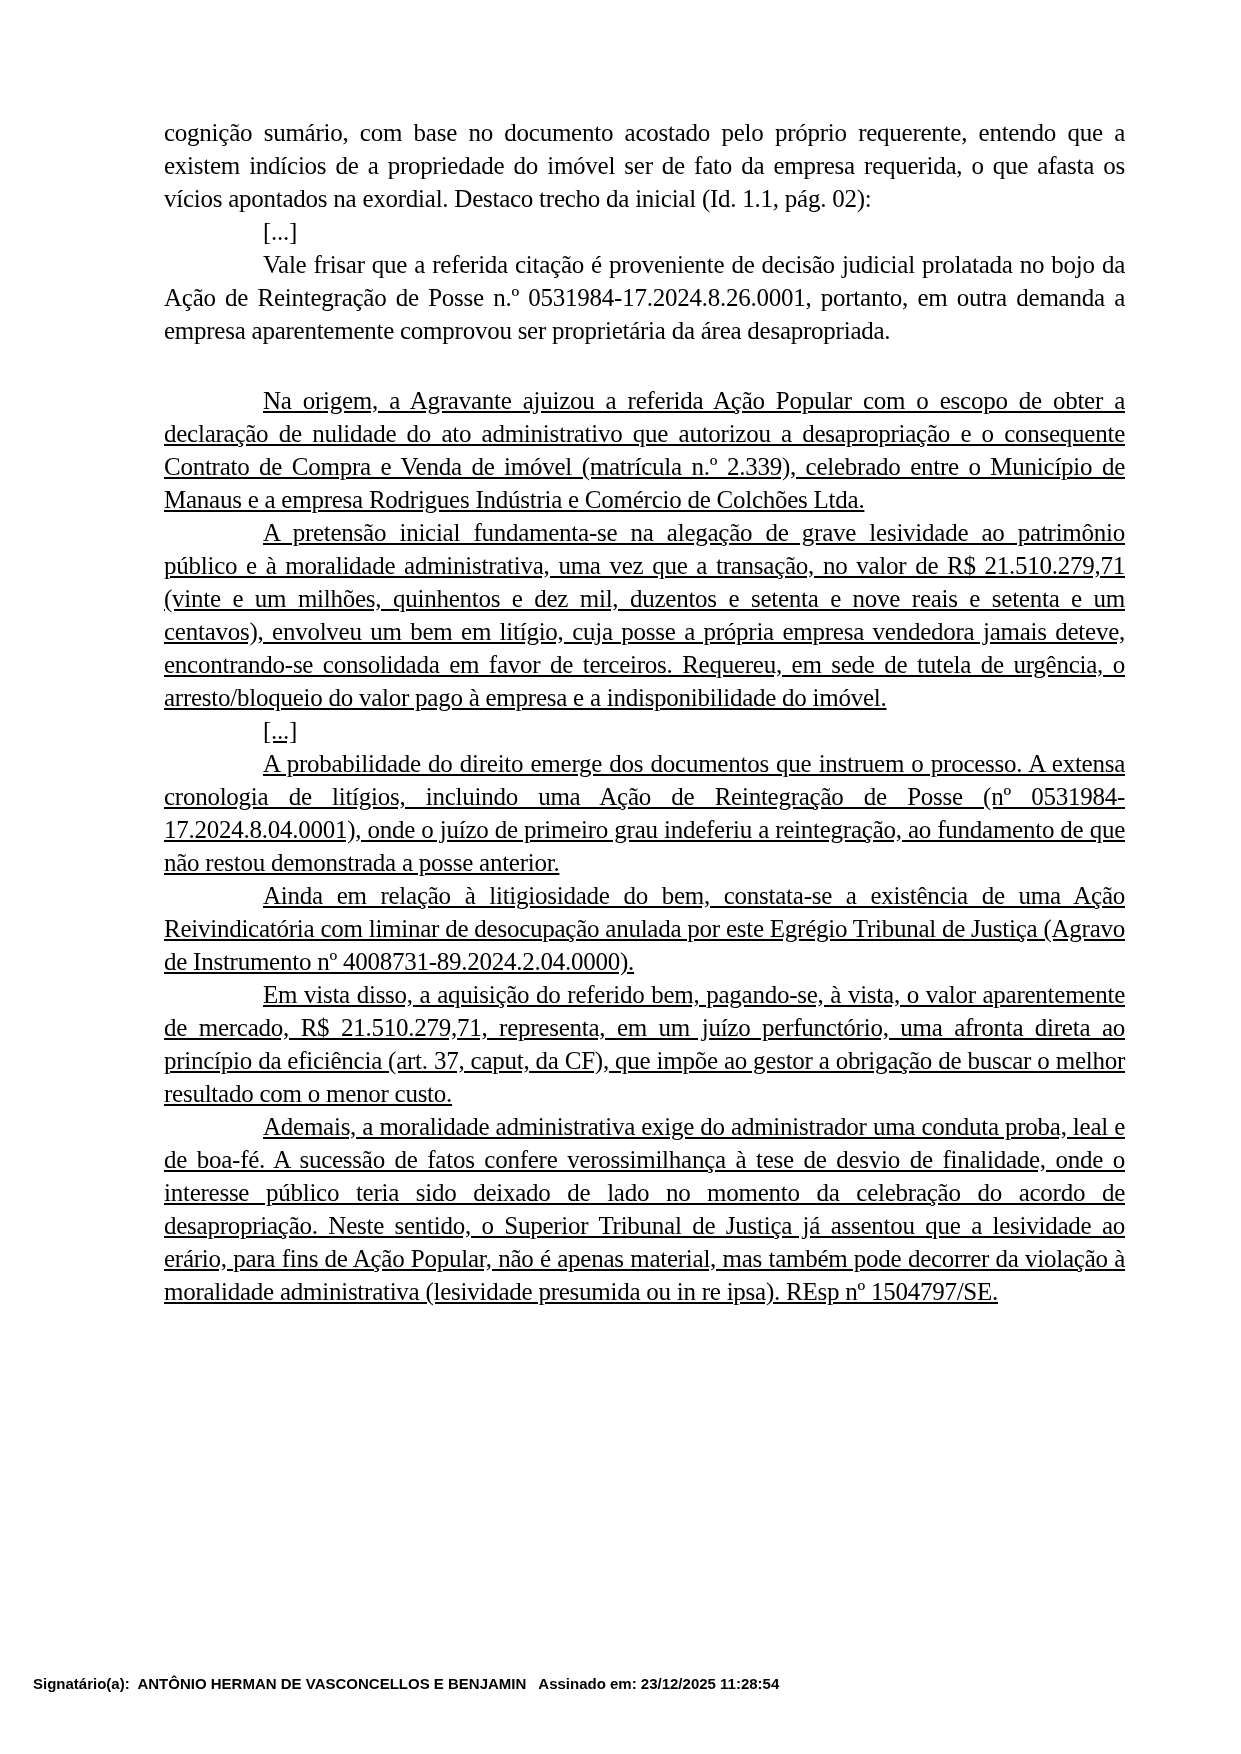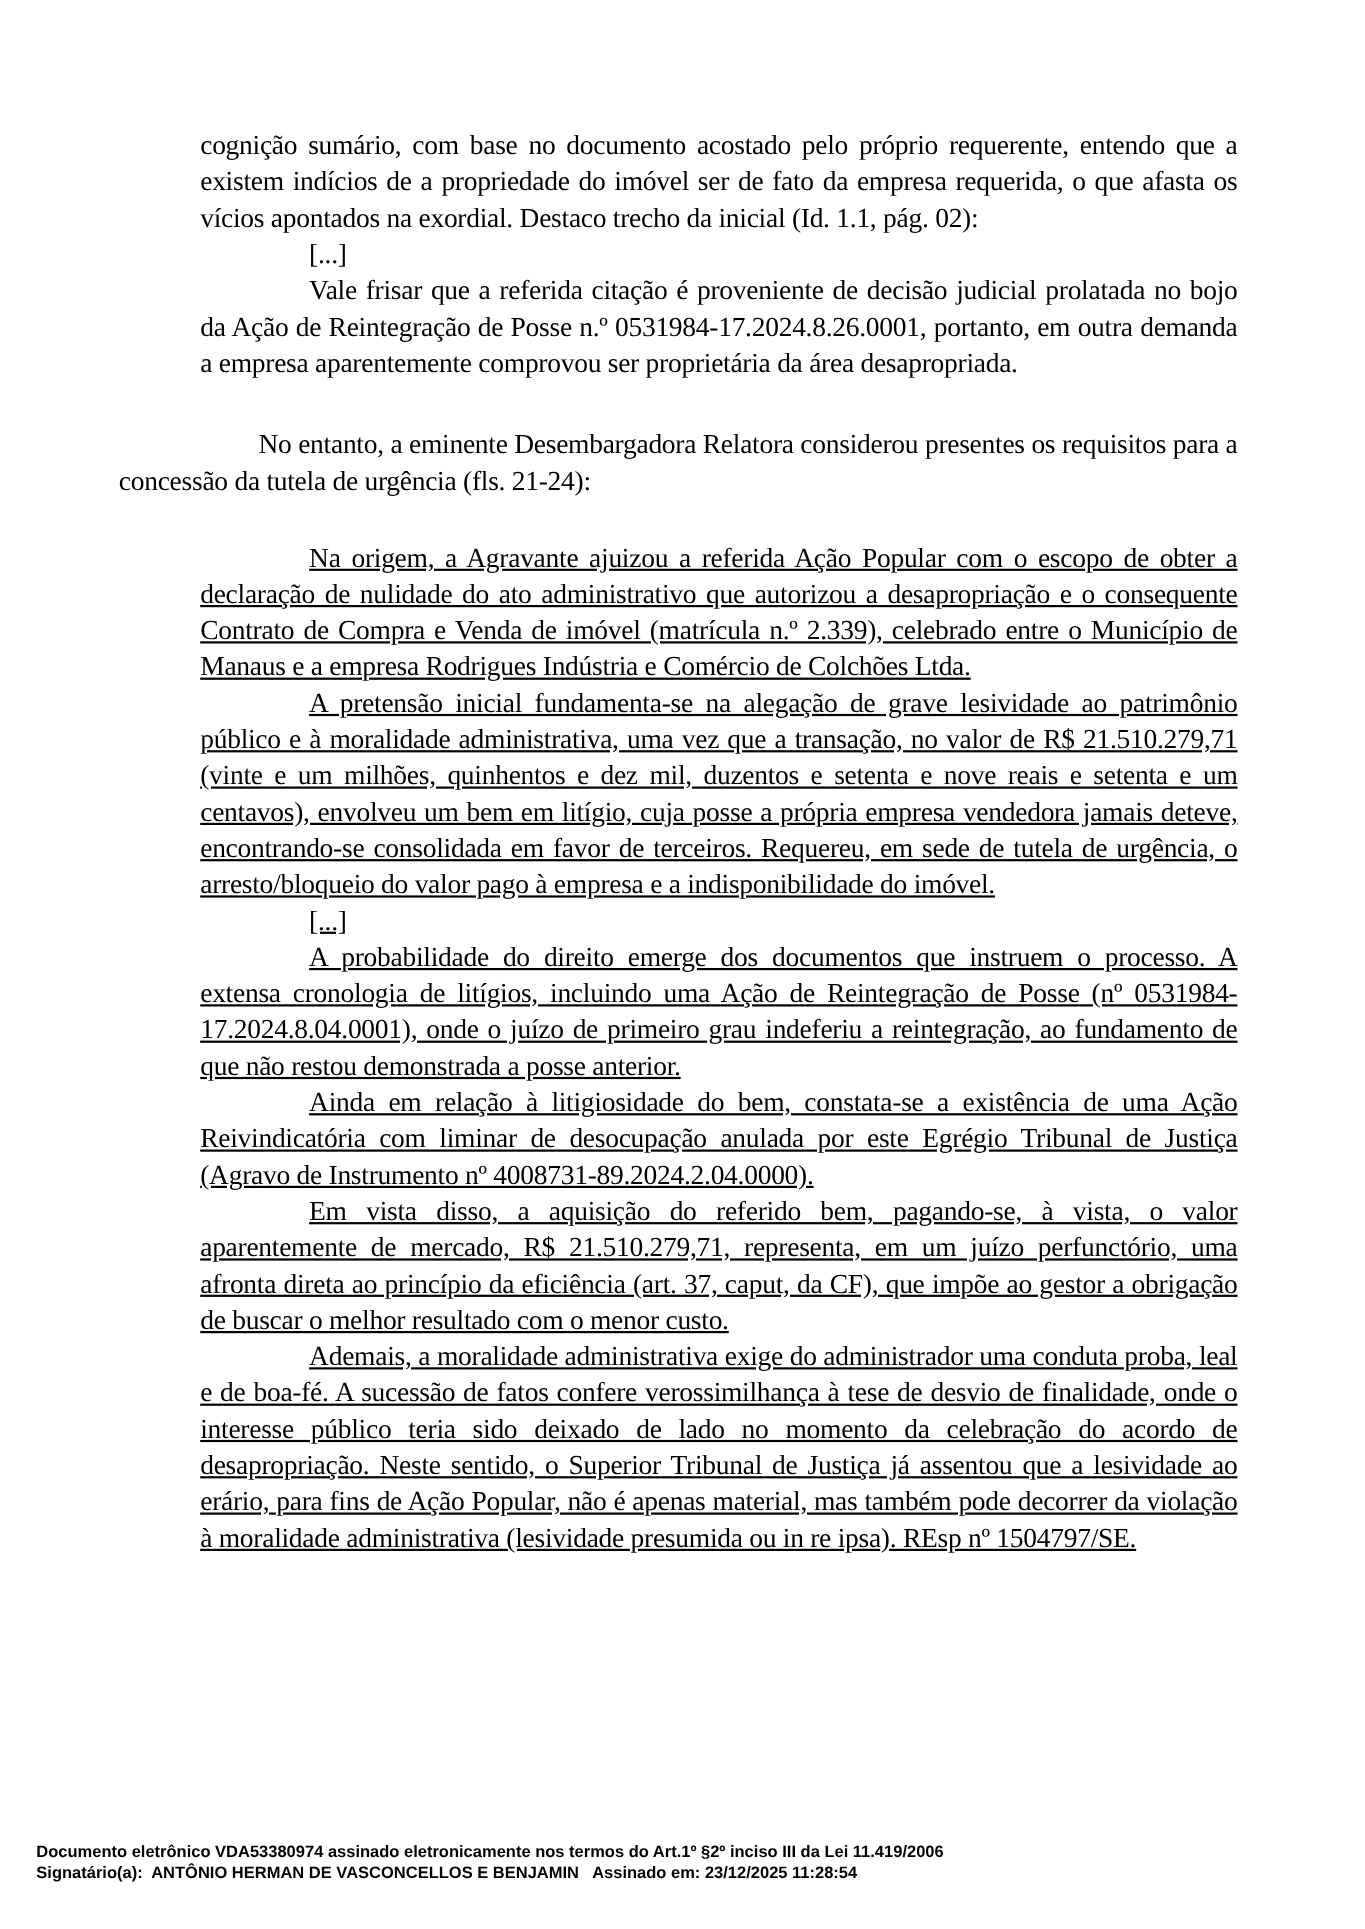--- a/index.html
+++ b/index.html
@@ -24,21 +24,21 @@
     font-size: 25px;
     line-height: 33px;
     letter-spacing: -0.25px;
     text-align: justify;
   }
   .content p {
     margin: 0;
     padding: 0;
   }
   .quote {
-    margin-left: 74px;
+    margin-left: 56px;
   }
   .quote p {
     text-indent: 99px;
   }
   .quote p.continuation {
     text-indent: 0;
   }
   .main-para {
     margin-top: 41px !important;
     text-indent: 127px;
@@ -68,32 +68,30 @@
 <div class="page">
 
   <div class="content">
 
     <section class="quote quote-1">
       <p class="continuation">cognição sumário, com base no documento acostado pelo próprio requerente, entendo que a existem indícios de a propriedade do imóvel ser de fato da empresa requerida, o que afasta os vícios apontados na exordial. Destaco trecho da inicial (Id. 1.1, pág. 02):</p>
       <p>[...]</p>
       <p>Vale frisar que a referida citação é proveniente de decisão judicial prolatada no bojo da Ação de Reintegração de Posse n.º 0531984-17.2024.8.26.0001, portanto, em outra demanda a empresa aparentemente comprovou ser proprietária da área desapropriada.</p>
     </section>
 
-    <p class="main-para">No entanto, a eminente Desembargadora Relatora considerou presentes os requisitos para a concessão da tutela de urgência (fls. 21-24):</p>
 
     <section class="quote quote-2">
       <p>Na origem, a Agravante ajuizou a referida Ação Popular com o escopo de obter a declaração de nulidade do ato administrativo que autorizou a desapropriação e o consequente Contrato de Compra e Venda de imóvel (matrícula n.º 2.339), celebrado entre o Município de Manaus e a empresa Rodrigues Indústria e Comércio de Colchões Ltda.</p>
       <p>A pretensão inicial fundamenta-se na alegação de grave lesividade ao patrimônio público e à moralidade administrativa, uma vez que a transação, no valor de R$ 21.510.279,71 (vinte e um milhões, quinhentos e dez mil, duzentos e setenta e nove reais e setenta e um centavos), envolveu um bem em litígio, cuja posse a própria empresa vendedora jamais deteve, encontrando-se consolidada em favor de terceiros. Requereu, em sede de tutela de urgência, o arresto/bloqueio do valor pago à empresa e a indisponibilidade do imóvel.</p>
       <p>[...]</p>
       <p>A probabilidade do direito emerge dos documentos que instruem o processo. A extensa cronologia de litígios, incluindo uma Ação de Reintegração de Posse (nº 0531984-17.2024.8.04.0001), onde o juízo de primeiro grau indeferiu a reintegração, ao fundamento de que não restou demonstrada a posse anterior.</p>
       <p>Ainda em relação à litigiosidade do bem, constata-se a existência de uma Ação Reivindicatória com liminar de desocupação anulada por este Egrégio Tribunal de Justiça (Agravo de Instrumento nº 4008731-89.2024.2.04.0000).</p>
       <p>Em vista disso, a aquisição do referido bem, pagando-se, à vista, o valor aparentemente de mercado, R$ 21.510.279,71, representa, em um juízo perfunctório, uma afronta direta ao princípio da eficiência (art. 37, caput, da CF), que impõe ao gestor a obrigação de buscar o melhor resultado com o menor custo.</p>
       <p>Ademais, a moralidade administrativa exige do administrador uma conduta proba, leal e de boa-fé. A sucessão de fatos confere verossimilhança à tese de desvio de finalidade, onde o interesse público teria sido deixado de lado no momento da celebração do acordo de desapropriação. Neste sentido, o Superior Tribunal de Justiça já assentou que a lesividade ao erário, para fins de Ação Popular, não é apenas material, mas também pode decorrer da violação à moralidade administrativa (lesividade presumida ou in re ipsa). REsp nº 1504797/SE.</p>
     </section>
 
   </div>
 
   <footer class="footer">
-    <div>Documento eletrônico VDA53380974 assinado eletronicamente nos termos do Art.1º §2º inciso III da Lei 11.419/2006</div>
     <div>Signatário(a):  ANTÔNIO HERMAN DE VASCONCELLOS E BENJAMIN   Assinado em: 23/12/2025 11:28:54</div>
   </footer>
 
 </div>
 
 </body></html>

